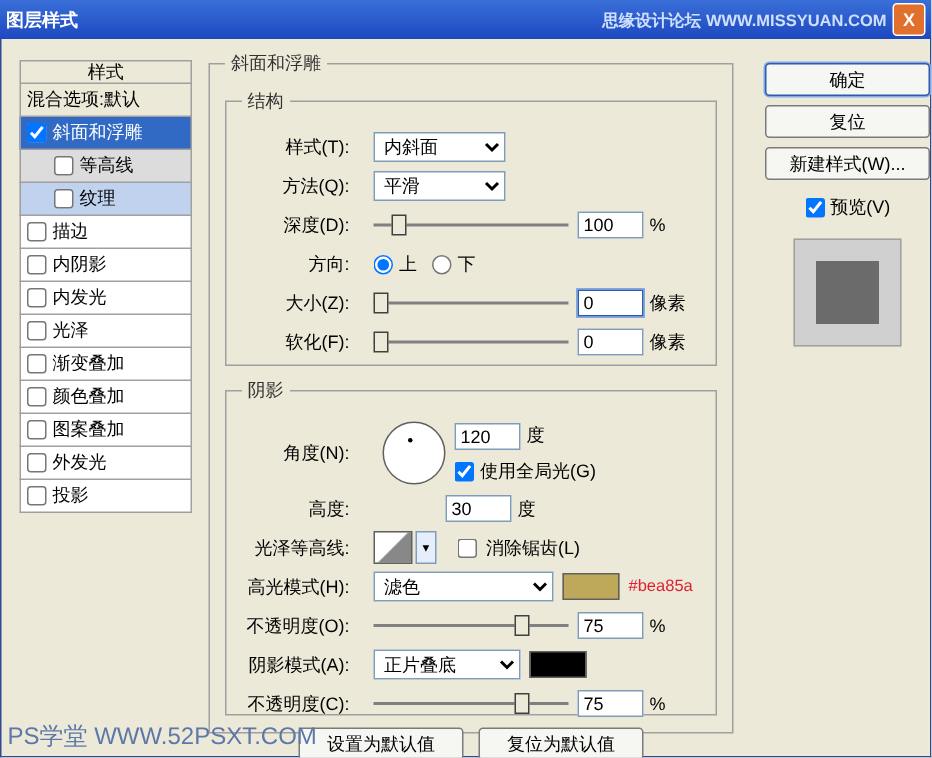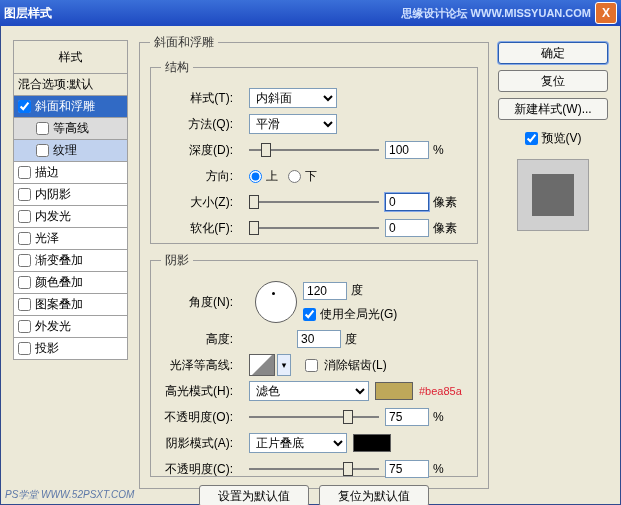--- a/index.html
+++ b/index.html
@@ -4,21 +4,21 @@
 <style>
   * { box-sizing: border-box; margin: 0; padding: 0; font-family: "Microsoft YaHei", "SimSun", sans-serif; font-size: 12px; }
   body { background: #fff; width: 621px; height: 505px; overflow: hidden; }
   .titlebar { height: 26px; background: linear-gradient(#3a6fd8, #1d48c0); display: flex; align-items: center; padding: 0 4px; color: #fff; font-weight: bold; }
   .titlebar .title { flex: 1; font-family: Liberation Mono, monospace; }
   .titlebar .credits { font-size: 11px; color: #cfe0ff; margin-right: 4px; }
   .close-btn { width: 22px; height: 22px; background: #e2702d; border: 1px solid #fff; border-radius: 3px; display: flex; align-items: center; justify-content: center; color: #fff; font-weight: bold; cursor: pointer; }
   .dialog-body { position: relative; height: 479px; background: #ece9d8; border: 1px solid #304a8f; border-top: none; }
 
   .styles-panel { position: absolute; left: 12px; top: 14px; width: 115px; }
-  .styles-panel .head { height: 34px; border: 1px solid #a0a0a0; display: flex; align-items: center; justify-content: center; background: #ece9d8; }
+  .styles-panel .head { height: 16px; border: 1px solid #a0a0a0; display: flex; align-items: center; justify-content: center; background: #ece9d8; }
   .blend-opt { height: 22px; border: 1px solid #a0a0a0; border-top: none; display: flex; align-items: center; padding: 0 4px; background: #ece9d8; }
   .style-row { height: 22px; border: 1px solid #a0a0a0; border-top: none; display: flex; align-items: center; padding: 0 4px; gap: 4px; background: #fff; }
   .style-row.selected { background: #316ac5; color: #fff; }
   .style-row.sub { padding-left: 22px; background: #dcdcdc; }
   .style-row.sub.sel { background:#c1d2ee; }
   input[type=checkbox] { width: 13px; height: 13px; }
 
   fieldset { position: absolute; border: 1px solid #a0a0a0; padding: 8px 10px 10px; }
   legend { padding: 0 4px; color: #333; }
   .bevel-fs { left: 138px; top: 8px; width: 350px; height: 455px; }
@@ -43,26 +43,26 @@
   .angle-dial .dot { position: absolute; width: 3px; height: 3px; background: #000; border-radius: 50%; left: 16px; top: 10px; }
 
   .contour-sw { width: 26px; height: 22px; border: 1px solid #606060; background: linear-gradient(135deg, #fff 0%, #fff 48%, #888 52%, #888 100%); display: inline-block; margin-right: 2px; }
   .dd-btn { width: 14px; height: 22px; border: 1px solid #7f9db9; background: #e6eefc; display: inline-flex; align-items: center; justify-content: center; font-size: 9px; }
 
   .swatch { width: 38px; height: 18px; border: 1px solid #606060; display: inline-block; }
   .annot { color: #d23; font-size: 11px; margin-left: 6px; }
 
   .btn { height: 22px; border: 1px solid #7a7a7a; background: #f6f6f2; border-radius: 3px; padding: 0 10px; display: inline-flex; align-items: center; justify-content: center; cursor: pointer; }
   .btn.primary { border: 1px solid #2a5db0; box-shadow: 0 0 0 1px #84a8e7; }
-  .right-col { position: absolute; right: 12px; top: 16px; width: 110px; display: flex; flex-direction: column; gap: 6px; align-items: stretch; }
+  .right-col { position: absolute; right: 0; top: 16px; width: 110px; display: flex; flex-direction: column; gap: 6px; align-items: stretch; }
   .preview-box { width: 72px; height: 72px; border: 1px solid #a0a0a0; background: #d0d0d0; margin: 6px auto 0; display: flex; align-items: center; justify-content: center; }
   .preview-inner { width: 42px; height: 42px; background: #6b6b6b; }
 
   .bottom-btns { display: flex; gap: 10px; justify-content: center; margin-top: 6px; }
-  .footer-credit { position: absolute; left: 4px; bottom: 2px; font-size: 10px; color: #5d78a8; font-style: italic; }
+  .footer-credit { position: absolute; left: 4px; bottom: 2px; font-size: 16px; color: #5d78a8; }
 </style>
 </head>
 <body>
 
 <div class="titlebar">
   <span class="title">图层样式</span>
   <span class="credits">思缘设计论坛  WWW.MISSYUAN.COM</span>
   <div class="close-btn">
       <span>X</span>
     </div>

